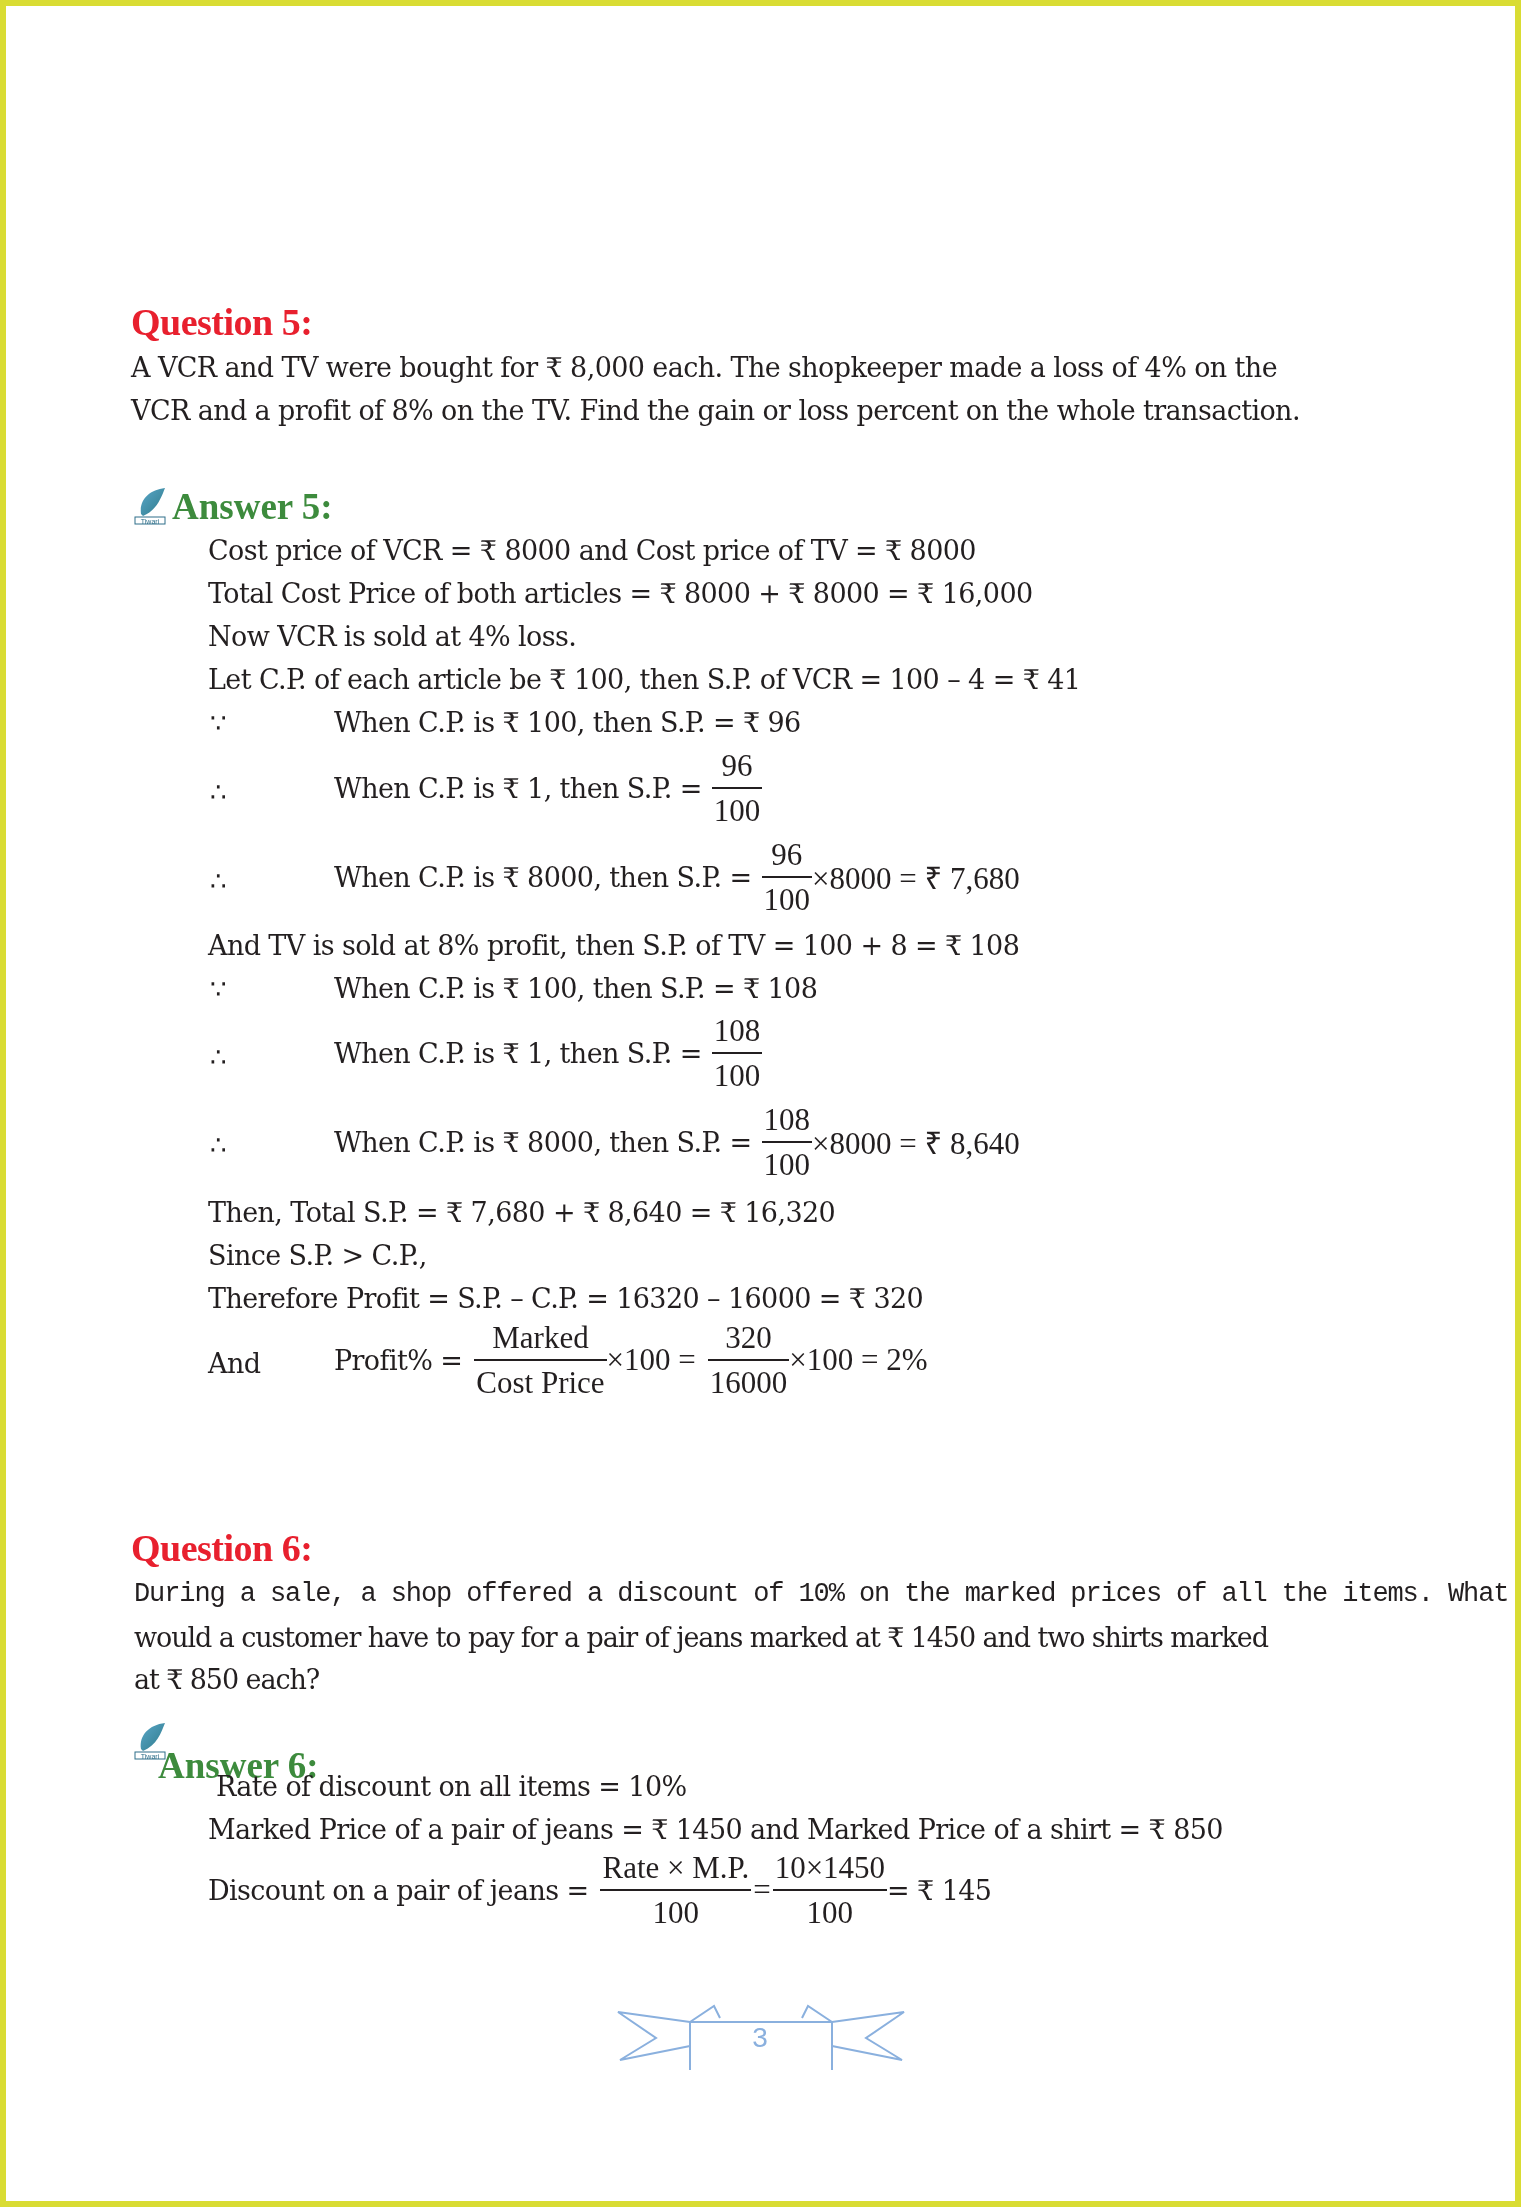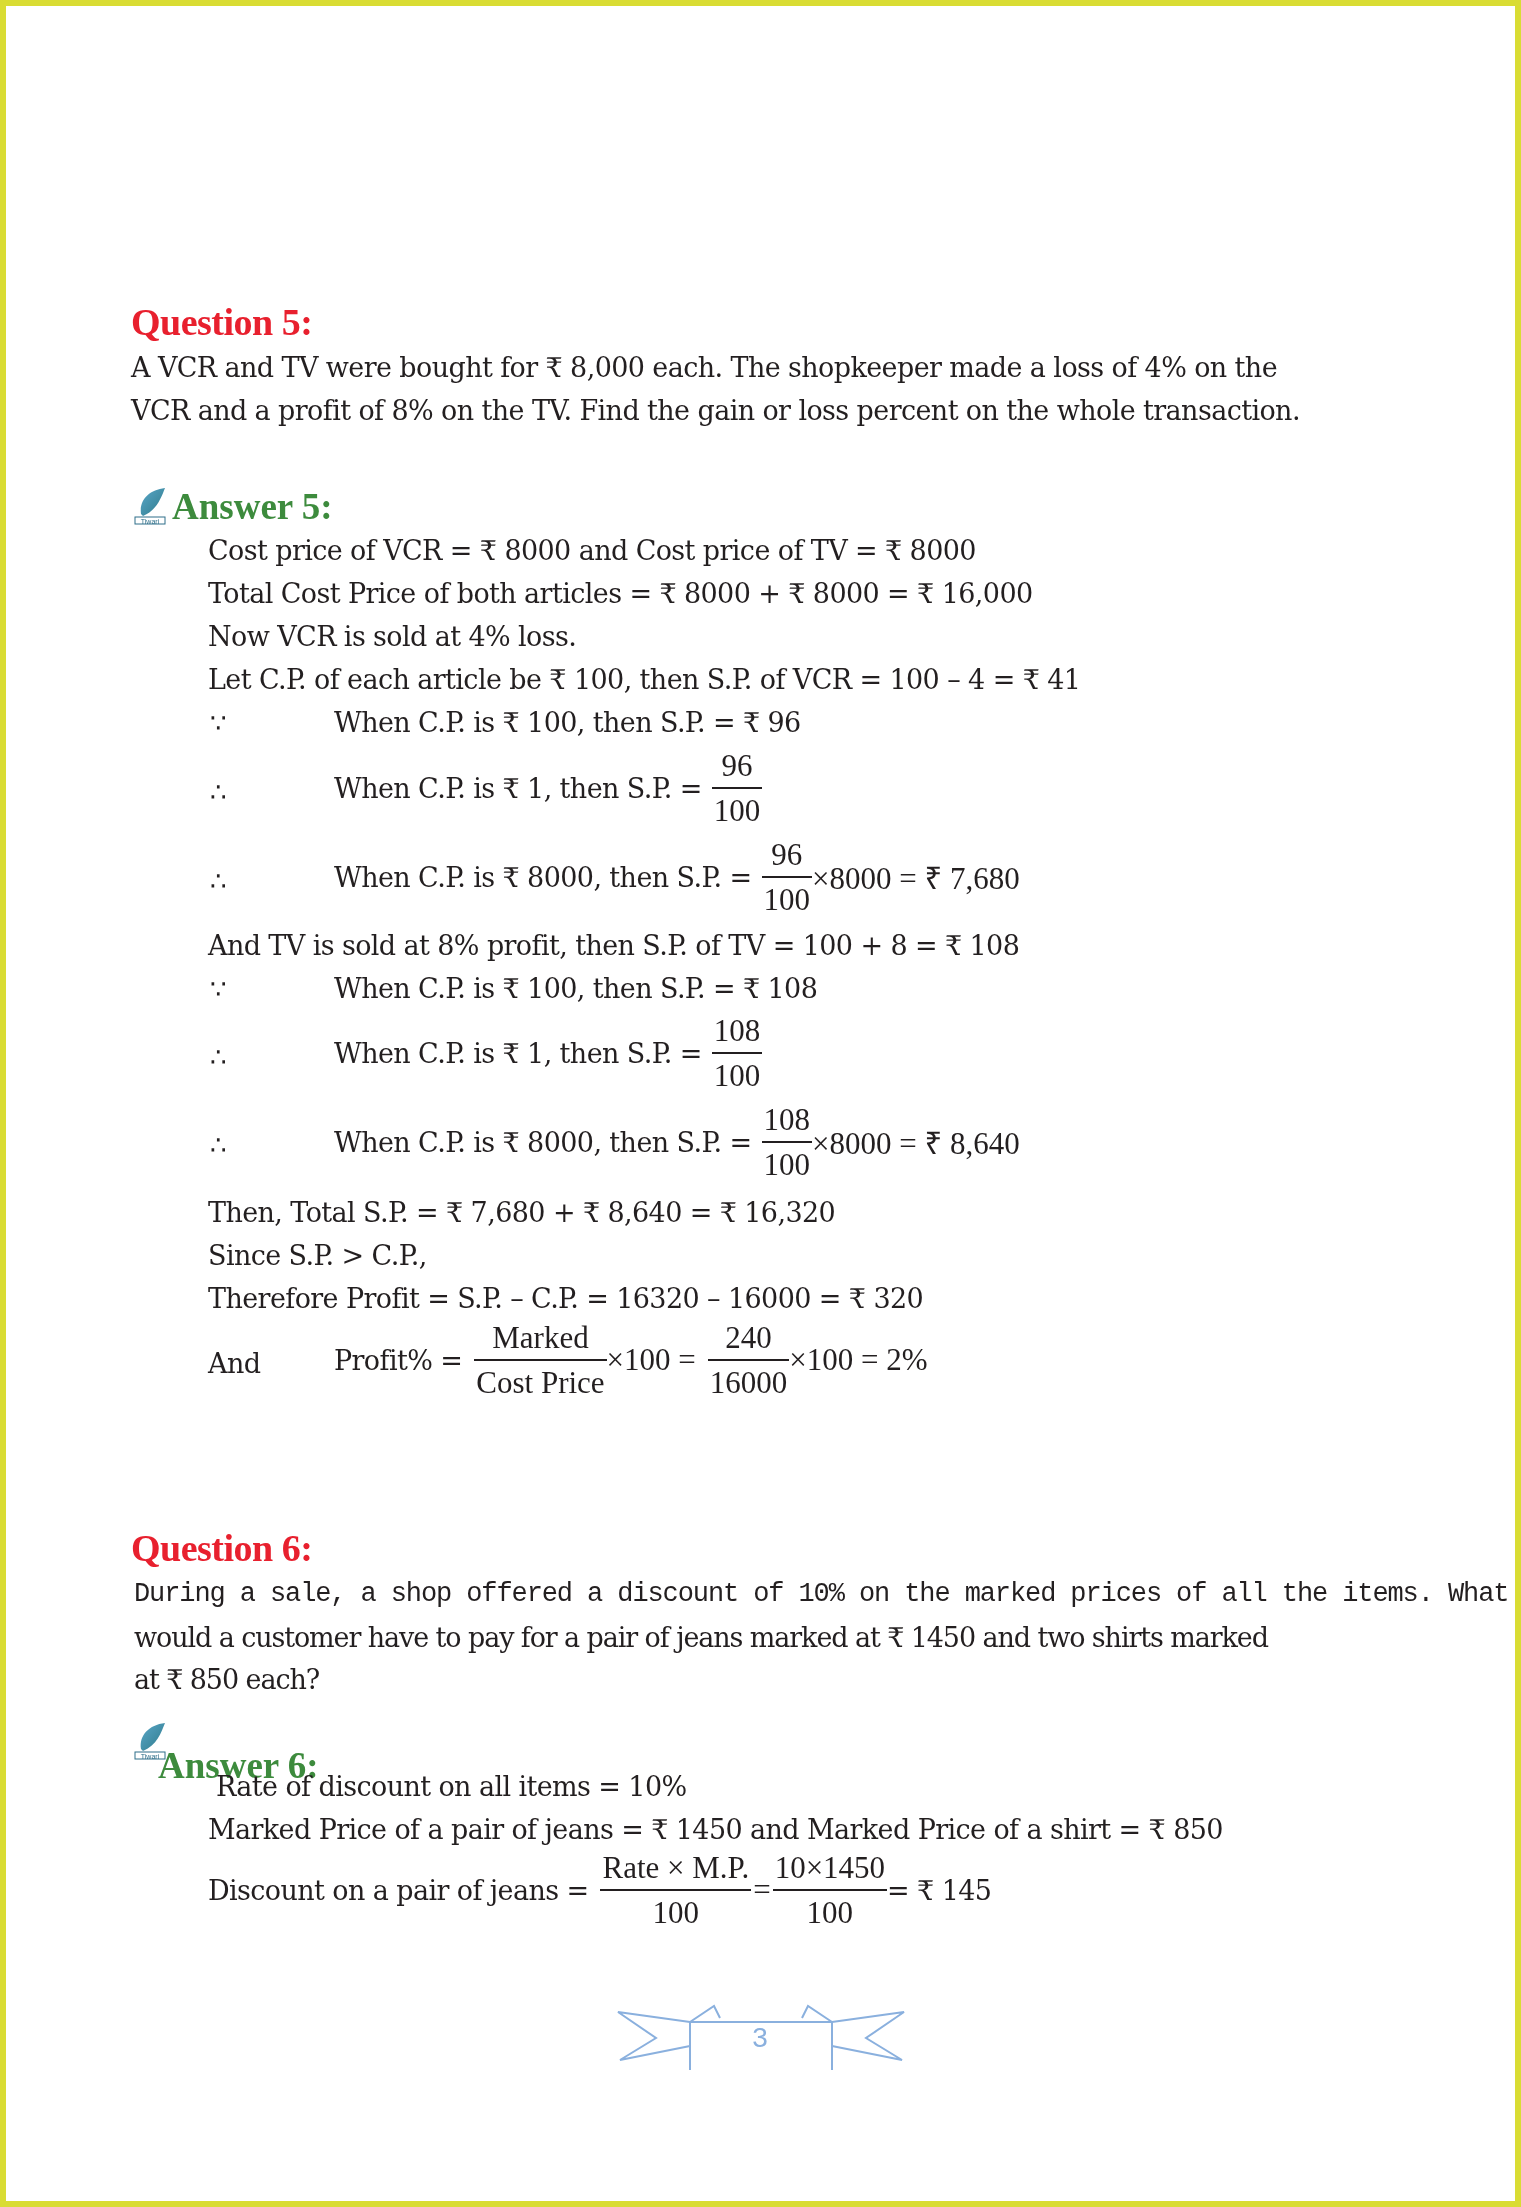--- a/index.html
+++ b/index.html
@@ -125,21 +125,21 @@
 
 <div class="abs body-text" style="left:208px; top:1348px;">And</div>
 <div class="abs row" style="left:334px; top:1322px;">
   <span class="body-text">Profit% =</span>
   <span class="frac" style="margin-left:12px;">
     <span class="num">Marked</span>
     <span class="den">Cost Price</span>
   </span>
   <span class="math" style="margin-right:12px;">×100 =</span>
   <span class="frac">
-    <span class="num">240</span>
+    <span class="num">320</span>
     <span class="den">16000</span>
   </span>
   <span class="math">×100  = 2%</span>
 </div>
 
 <div class="abs q-heading" style="left:131px; top:1526px;">Question 6:</div>
 <div class="abs body-text" style="left:134px; top:1579px; letter-spacing:-1.1px;font-family:Liberation Mono, monospace;">During a sale, a shop offered a discount of 10% on the marked prices of all the items. What</div>
 <div class="abs body-text" style="left:134px; top:1622px; letter-spacing:-1.1px;">would a customer have to pay for a pair of jeans marked at ₹ 1450 and two shirts marked</div>
 <div class="abs body-text" style="left:134px; top:1664px; letter-spacing:-1.1px;">at ₹ 850 each?</div>
 

